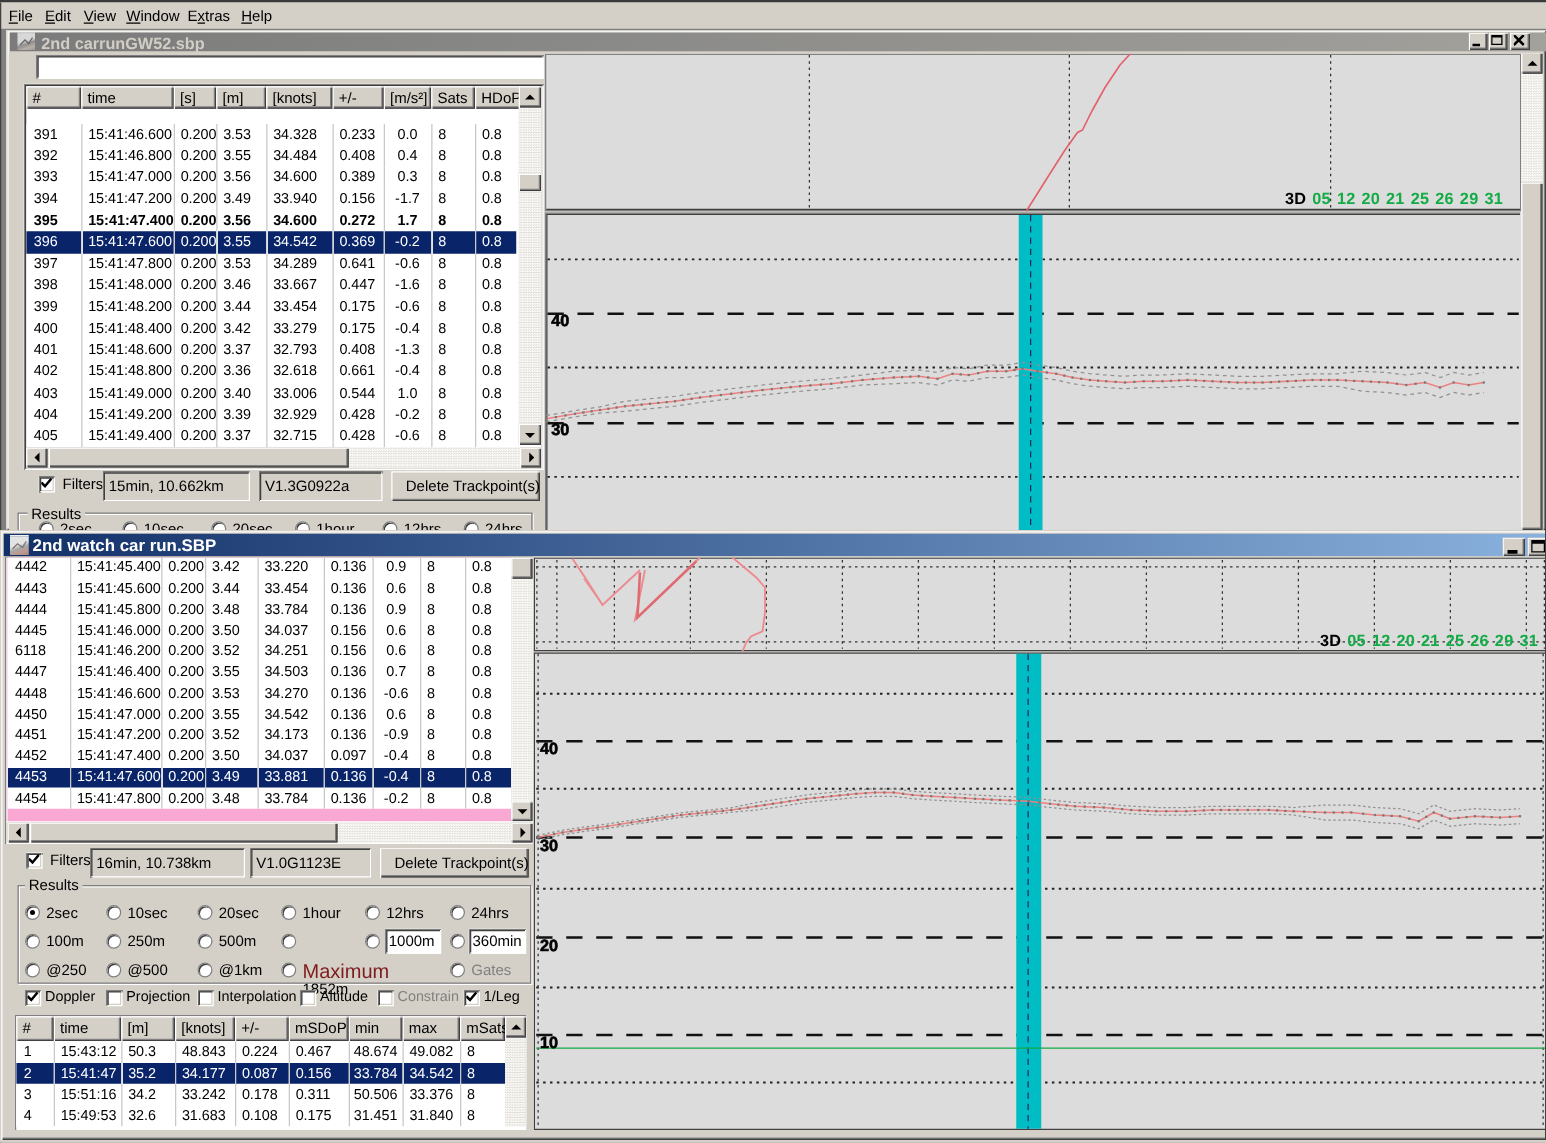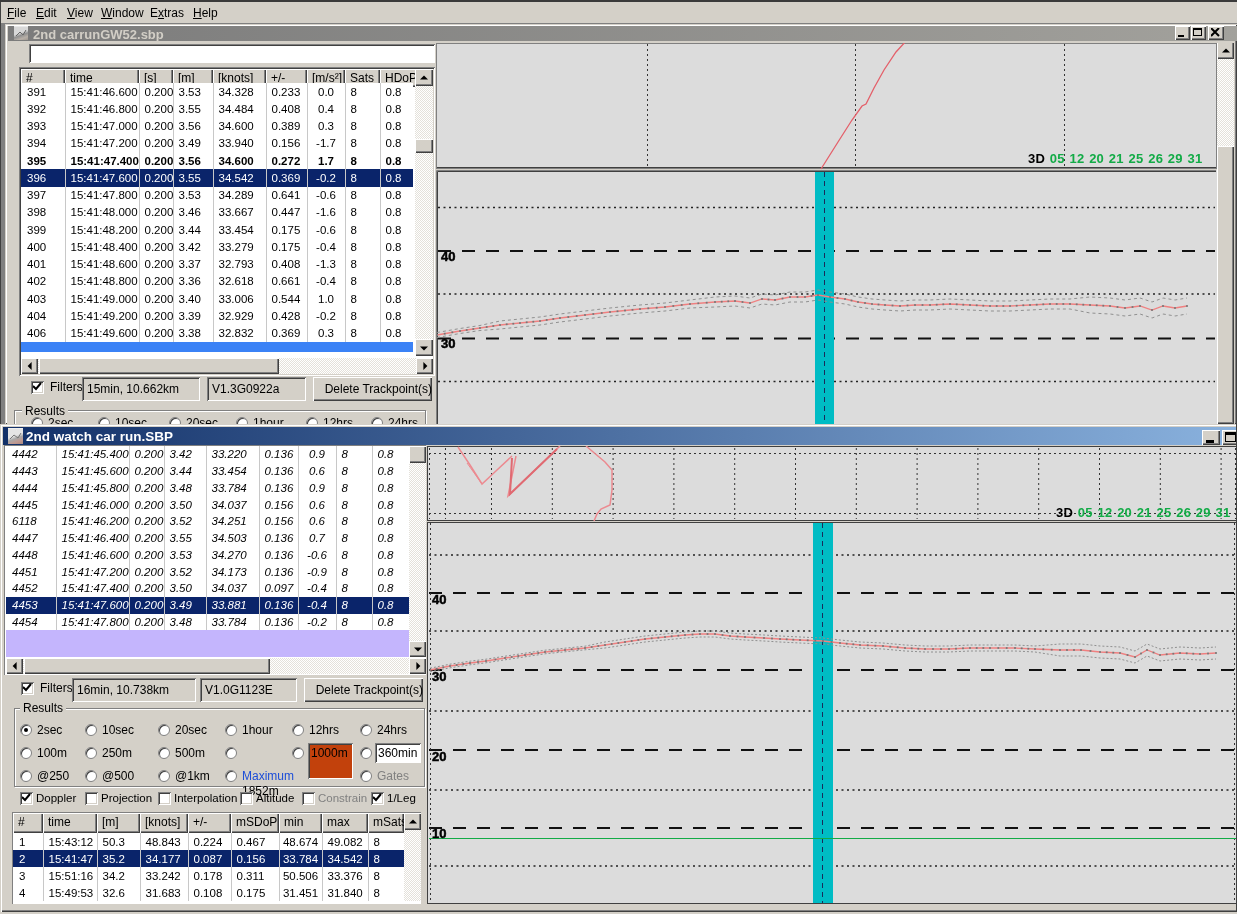--- a/index.html
+++ b/index.html
@@ -53,21 +53,21 @@
 <div class="abs" style="left:12px;top:24px;width:416px;height:309px;background:#fff;box-shadow:inset 1px 1px 0 #808080, inset -1px -1px 0 #fff, inset 2px 2px 0 #404040, inset -2px -2px 0 #d4d0c8;"></div>
 <div class="abs hdrcell" style="left:14px;top:26px;width:44px;height:18px;">#</div>
 <div class="abs hdrcell" style="left:58px;top:26px;width:74px;height:18px;">time</div>
 <div class="abs hdrcell" style="left:132px;top:26px;width:34px;height:18px;">[s]</div>
 <div class="abs hdrcell" style="left:166px;top:26px;width:40px;height:18px;">[m]</div>
 <div class="abs hdrcell" style="left:206px;top:26px;width:53px;height:18px;">[knots]</div>
 <div class="abs hdrcell" style="left:259px;top:26px;width:41px;height:18px;">+/-</div>
 <div class="abs hdrcell" style="left:300px;top:26px;width:38px;height:18px;">[m/s²]</div>
 <div class="abs hdrcell" style="left:338px;top:26px;width:35px;height:18px;">Sats</div>
 <div class="abs hdrcell" style="left:373px;top:26px;width:44px;height:18px;">HDoP</div>
-<div class="abs" style="left:14px;top:40px;width:392px;height:269px;overflow:hidden;background:#3b82f6;">
+<div class="abs" style="left:14px;top:56px;width:392px;height:269px;overflow:hidden;background:#3b82f6;">
       <table class="grid" style="width:403px;">
         <colgroup>
           <col style="width:44px;">
           <col style="width:74px;">
           <col style="width:34px;">
           <col style="width:40px;">
           <col style="width:53px;">
           <col style="width:41px;">
           <col style="width:38px;">
           <col style="width:35px;">
@@ -218,20 +218,31 @@
             <td>0.8</td>
           </tr>
           <tr class="" style="height:17.25px;">
             <td>404</td>
             <td>15:41:49.200</td>
             <td>0.200</td>
             <td>3.39</td>
             <td>32.929</td>
             <td>0.428</td>
             <td>-0.2</td>
+            <td>8</td>
+            <td>0.8</td>
+          </tr>
+          <tr class="" style="height:17.25px;">
+            <td>405</td>
+            <td>15:41:49.400</td>
+            <td>0.200</td>
+            <td>3.37</td>
+            <td>32.715</td>
+            <td>0.428</td>
+            <td>-0.6</td>
             <td>8</td>
             <td>0.8</td>
           </tr>
           <tr class="" style="height:17.25px;">
             <td>406</td>
             <td>15:41:49.600</td>
             <td>0.200</td>
             <td>3.38</td>
             <td>32.832</td>
             <td>0.369</td>
@@ -423,21 +434,21 @@
 <div class="abs" style="left:26px;top:5px;font-weight:bold;color:#fff;font-size:13.5px;">2nd watch car run.SBP</div>
 <div class="abs btn" style="left:1202px;top:6px;width:18px;height:15px;">
 <div class="abs" style="left:4px;top:10px;width:8px;height:3px;background:#000;"></div>
 </div>
 <div class="abs btn" style="left:1222px;top:6px;width:18px;height:15px;">
 <div class="abs" style="left:3px;top:2px;width:11px;height:10px;border:1px solid #000;border-top:3px solid #000;"></div>
 </div>
 </div>
 <div class="abs" style="left:3px;top:445px;width:1234px;height:462px;background:#d4d0c8;overflow:hidden;">
 <div class="abs" style="left:1px;top:0px;width:422px;height:230px;background:#fff;box-shadow:inset 1px 1px 0 #808080, inset -1px -1px 0 #fff;"></div>
-<div class="abs" style="left:3px;top:1px;width:403px;height:211px;overflow:hidden;background:#c4b5fd;font-style:italic;">
+<div class="abs" style="left:3px;top:1px;width:403px;height:211px;overflow:hidden;background:#f9a8d4;">
       <table class="grid" style="width:403px;">
         <colgroup>
           <col style="width:50px;">
           <col style="width:73px;">
           <col style="width:35px;">
           <col style="width:42px;">
           <col style="width:53px;">
           <col style="width:39px;">
           <col style="width:38px;">
           <col style="width:36px;">
@@ -511,20 +522,31 @@
             <td>0.8</td>
           </tr>
           <tr class="" style="height:16.75px;">
             <td>4448</td>
             <td>15:41:46.600</td>
             <td>0.200</td>
             <td>3.53</td>
             <td>34.270</td>
             <td>0.136</td>
             <td>-0.6</td>
+            <td>8</td>
+            <td>0.8</td>
+          </tr>
+          <tr class="" style="height:16.75px;">
+            <td>4450</td>
+            <td>15:41:47.000</td>
+            <td>0.200</td>
+            <td>3.55</td>
+            <td>34.542</td>
+            <td>0.136</td>
+            <td>0.6</td>
             <td>8</td>
             <td>0.8</td>
           </tr>
           <tr class="" style="height:16.75px;">
             <td>4451</td>
             <td>15:41:47.200</td>
             <td>0.200</td>
             <td>3.52</td>
             <td>34.173</td>
             <td>0.136</td>
@@ -616,24 +638,24 @@
 <div class="abs" style="left:239px;top:301px;font-size:12px;color:#000;margin-top:38px;">1852m</div>
 <div class="abs rad" style="left:289px;top:302px;width:12px;height:12px;"></div>
 <div class="abs rad" style="left:357px;top:302px;width:12px;height:12px;"></div>
 <div class="abs rad" style="left:17px;top:325px;width:12px;height:12px;"></div>
 <div class="abs" style="left:34px;top:324px;font-size:12px;color:#000;">@250</div>
 <div class="abs rad" style="left:82px;top:325px;width:12px;height:12px;"></div>
 <div class="abs" style="left:99px;top:324px;font-size:12px;color:#000;">@500</div>
 <div class="abs rad" style="left:155px;top:325px;width:12px;height:12px;"></div>
 <div class="abs" style="left:172px;top:324px;font-size:12px;color:#000;">@1km</div>
 <div class="abs rad" style="left:222px;top:325px;width:12px;height:12px;"></div>
-<div class="abs" style="left:239px;top:324px;font-size:12px;color:#1d4ed8;">Maximum</div>
+<div class="abs" style="left:239px;top:324px;font-size:16px;color:#7f1d1d;">Maximum</div>
 <div class="abs rad" style="left:357px;top:325px;width:12px;height:12px;"></div>
 <div class="abs" style="left:374px;top:324px;font-size:12px;color:#808080;">Gates</div>
-<div class="abs" style="left:305px;top:298px;width:45px;height:36px;background:#c2410c;box-shadow:inset 1px 1px 0 #808080, inset -1px -1px 0 #fff, inset 2px 2px 0 #404040;padding:3px 0 0 3px;font-size:12px;">1000m</div>
+<div class="abs" style="left:305px;top:298px;width:45px;height:20px;background:#ffffff;box-shadow:inset 1px 1px 0 #808080, inset -1px -1px 0 #fff, inset 2px 2px 0 #404040;padding:3px 0 0 3px;font-size:12px;">1000m</div>
 <div class="abs" style="left:372px;top:298px;width:46px;height:20px;background:#fff;box-shadow:inset 1px 1px 0 #808080, inset -1px -1px 0 #fff, inset 2px 2px 0 #404040;padding:3px 0 0 3px;font-size:12px;">360min</div>
 <div class="abs ck" style="left:17px;top:347px;width:13px;height:13px;">
       <svg width="9" height="9" style="position:absolute;left:2px;top:1px">
         <path d="M0 4 L3 7 L8 1" stroke="#000" stroke-width="2" fill="none"></path>
       </svg>
     </div>
 <div class="abs" style="left:33px;top:347px;font-size:11.5px;color:#000;">Doppler</div>
 <div class="abs ck" style="left:82px;top:347px;width:13px;height:13px;"></div>
 <div class="abs" style="left:98px;top:347px;font-size:11.5px;color:#000;">Projection</div>
 <div class="abs ck" style="left:155px;top:347px;width:13px;height:13px;"></div>

